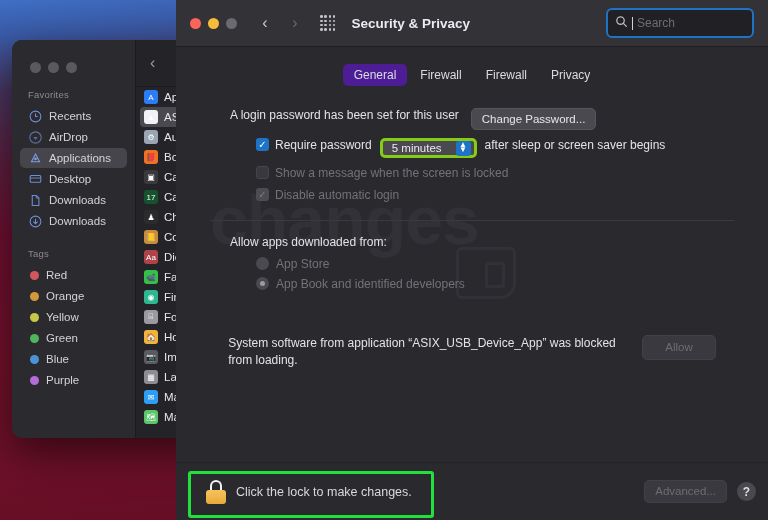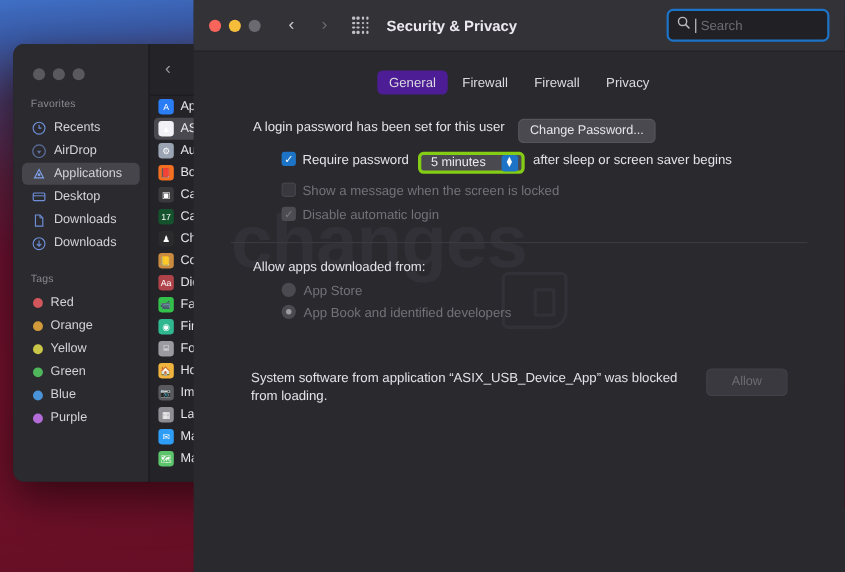--- a/index.html
+++ b/index.html
@@ -679,13 +679,29 @@
         <span class="txt dim">App Book and identified developers</span>
       </div>
 
       <div id="blocked-block">
         <span id="blocked-text">System software from application “ASIX_USB_Device_App” was blocked from loading.</span>
         <span class="btn disabled" style="padding:4px 22px">Allow</span>
       </div>
     </div>
   </div>
 
+  <div id="bottom-bar">
+    <div id="lock-highlight"></div>
+
+    <div id="lock-area">
+      <span id="lock-icon">
+        <span id="lock-shackle"></span>
+        <span id="lock-body"></span>
+      </span>
+      <span id="lock-label">Click the lock to make changes.</span>
+    </div>
+
+    <div id="bottom-right">
+      <span class="btn disabled">Advanced...</span>
+      <span id="help-btn">?</span>
+    </div>
+  </div>
 </div>
 
 </body></html>

